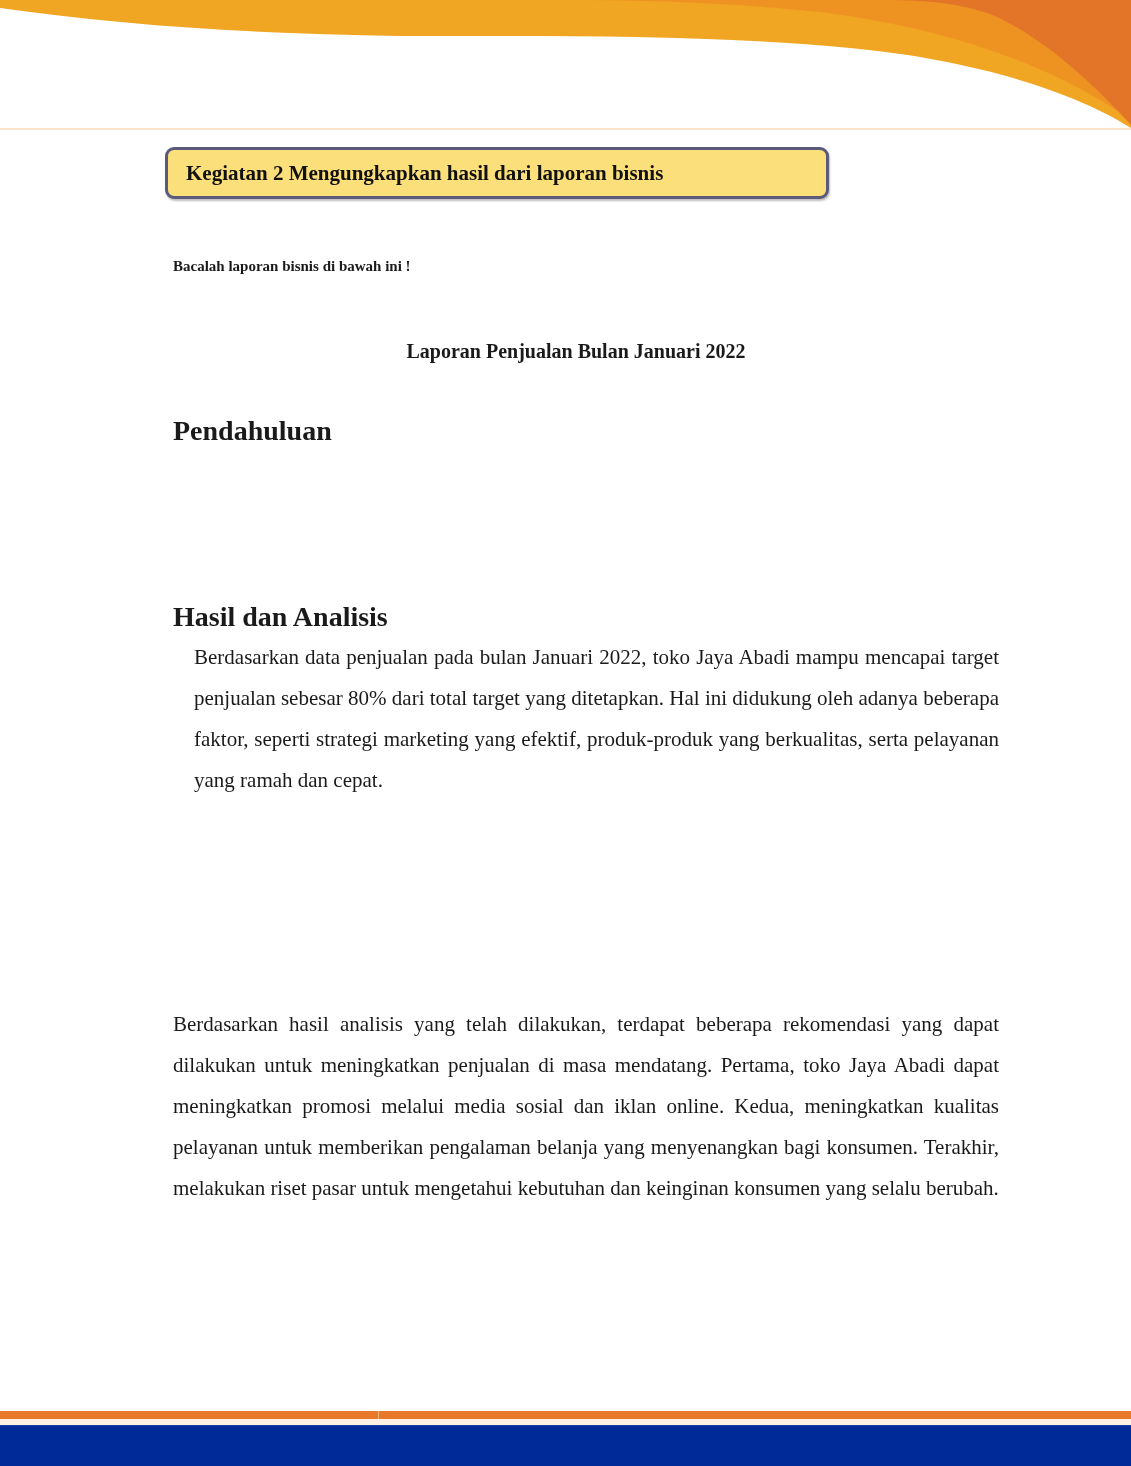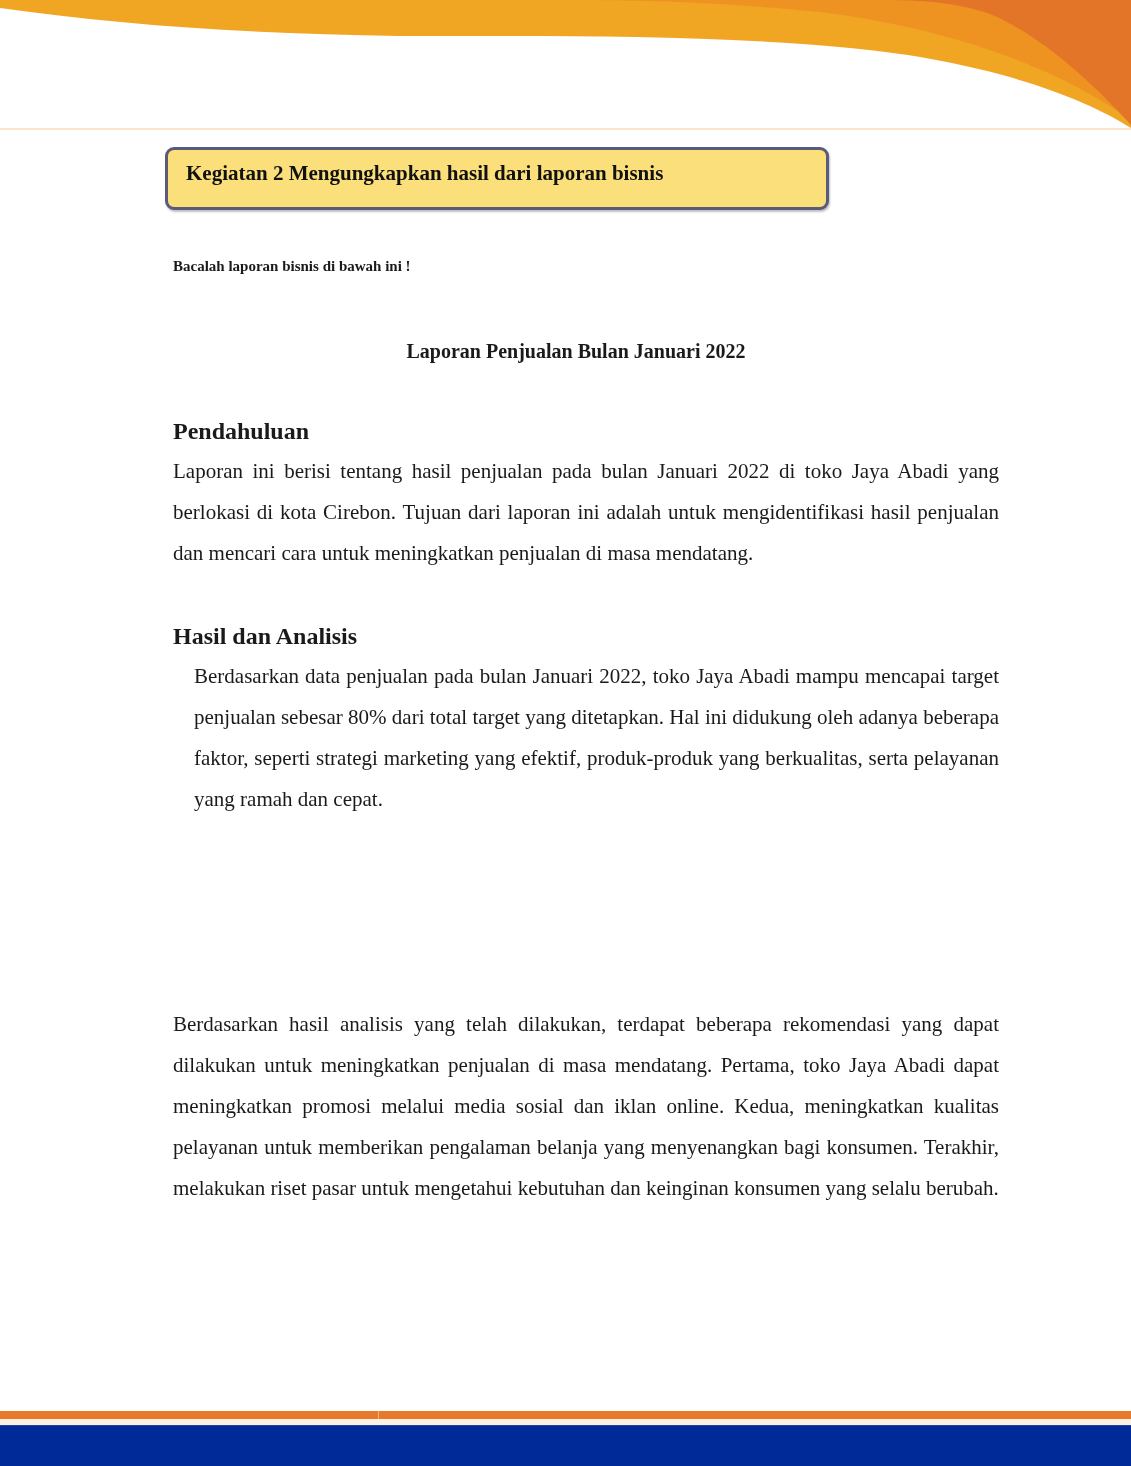--- a/index.html
+++ b/index.html
@@ -5,31 +5,31 @@
   html, body { margin: 0; padding: 0; }
   body {
     width: 1131px; height: 1466px; position: relative; overflow: hidden;
     background: #ffffff;
     font-family: "Liberation Serif", "DejaVu Serif", serif;
     color: #1a1a1a;
   }
   .header-art { position: absolute; left: 0; top: 0; width: 1131px; height: 135px; }
   .header-rule { position: absolute; left: 0; top: 128px; width: 1131px; height: 2px; background: #fbe3cc; }
   .activity-box {
-    position: absolute; left: 165px; top: 147px; width: 664px; height: 63px;
+    position: absolute; left: 165px; top: 147px; width: 664px; height: 52px;
     background: #fbdf7a; border: 3px solid #5a5a7a; border-radius: 9px;
     box-shadow: 1px 2px 2px rgba(0,0,0,0.25); box-sizing: border-box;
   }
   .activity-title {
     position: absolute; left: 18px; top: 11px; font-size: 21px; font-weight: bold; color: #111;
   }
   .instruction { position: absolute; left: 173px; top: 258px; font-size: 15px; font-weight: bold; }
   .report-title { position: absolute; left: 0; width: 1102px; top: 340px; text-align: center; font-size: 20px; font-weight: bold; padding-left: 50px; box-sizing: border-box; }
   .section { position: absolute; left: 173px; width: 826px; }
-  .section h2 { margin: 0; font-size: 24px; font-weight: bold; line-height: 22px; }
+  .section h2 { margin: 0; font-size: 28px; font-weight: bold; line-height: 22px; }
   .section p { margin: 0; font-size: 21px; line-height: 41px; text-align: justify; }
   .page-number { position: absolute; left: 978px; top: 1419px; font-size: 12px; }
   .footer-orange { position: absolute; left: 0; top: 1411px; width: 1131px; height: 8px; background: #e8792a; }
   .footer-orange .seam { position: absolute; left: 378px; top: 0; width: 1px; height: 8px; background: #f5b27a; }
   .footer-gap { position: absolute; left: 0; top: 1419px; width: 1131px; height: 6px; background: #fdf1e6; }
   .footer-blue { position: absolute; left: 0; top: 1425px; width: 1131px; height: 41px; background: #002a97; border-top: 1px solid #1f3fa0; }
 </style>
 </head>
 <body>
 
@@ -43,24 +43,23 @@
 <div class="activity-box">
   <div class="activity-title">Kegiatan 2 Mengungkapkan hasil dari laporan bisnis</div>
 </div>
 
 <div class="instruction">Bacalah laporan bisnis di bawah ini !</div>
 
 <div class="report-title">Laporan Penjualan Bulan Januari 2022</div>
 
 <div class="section" style="top:420px;">
   <h2>Pendahuluan</h2>
-  <p style="margin-top:9px;">Laporan ini berisi tentang hasil penjualan pada bulan Januari 2022 di toko Jaya Abadi yang berlokasi di kota Cirebon. Tujuan dari laporan ini adalah untuk mengidentifikasi hasil penjualan dan mencari cara untuk meningkatkan penjualan di masa mendatang.</p>
 </div>
 
-<div class="section" style="top:625px;">
+<div class="section" style="top:606px;">
   <h2>Hasil dan Analisis</h2>
   <p style="margin-top:9px;margin-left:21px;">Berdasarkan data penjualan pada bulan Januari 2022, toko Jaya Abadi mampu mencapai target penjualan sebesar 80% dari total target yang ditetapkan. Hal ini didukung oleh adanya beberapa faktor, seperti strategi marketing yang efektif, produk-produk yang berkualitas, serta pelayanan yang ramah dan cepat.</p>
 </div>
 
 <div class="section" style="top:995px;">
   <p style="margin-top:9px;">Berdasarkan hasil analisis yang telah dilakukan, terdapat beberapa rekomendasi yang dapat dilakukan untuk meningkatkan penjualan di masa mendatang. Pertama, toko Jaya Abadi dapat meningkatkan promosi melalui media sosial dan iklan online. Kedua, meningkatkan kualitas pelayanan untuk memberikan pengalaman belanja yang menyenangkan bagi konsumen. Terakhir, melakukan riset pasar untuk mengetahui kebutuhan dan keinginan konsumen yang selalu berubah.</p>
 </div>
 
 <div class="page-number">63</div>
 

